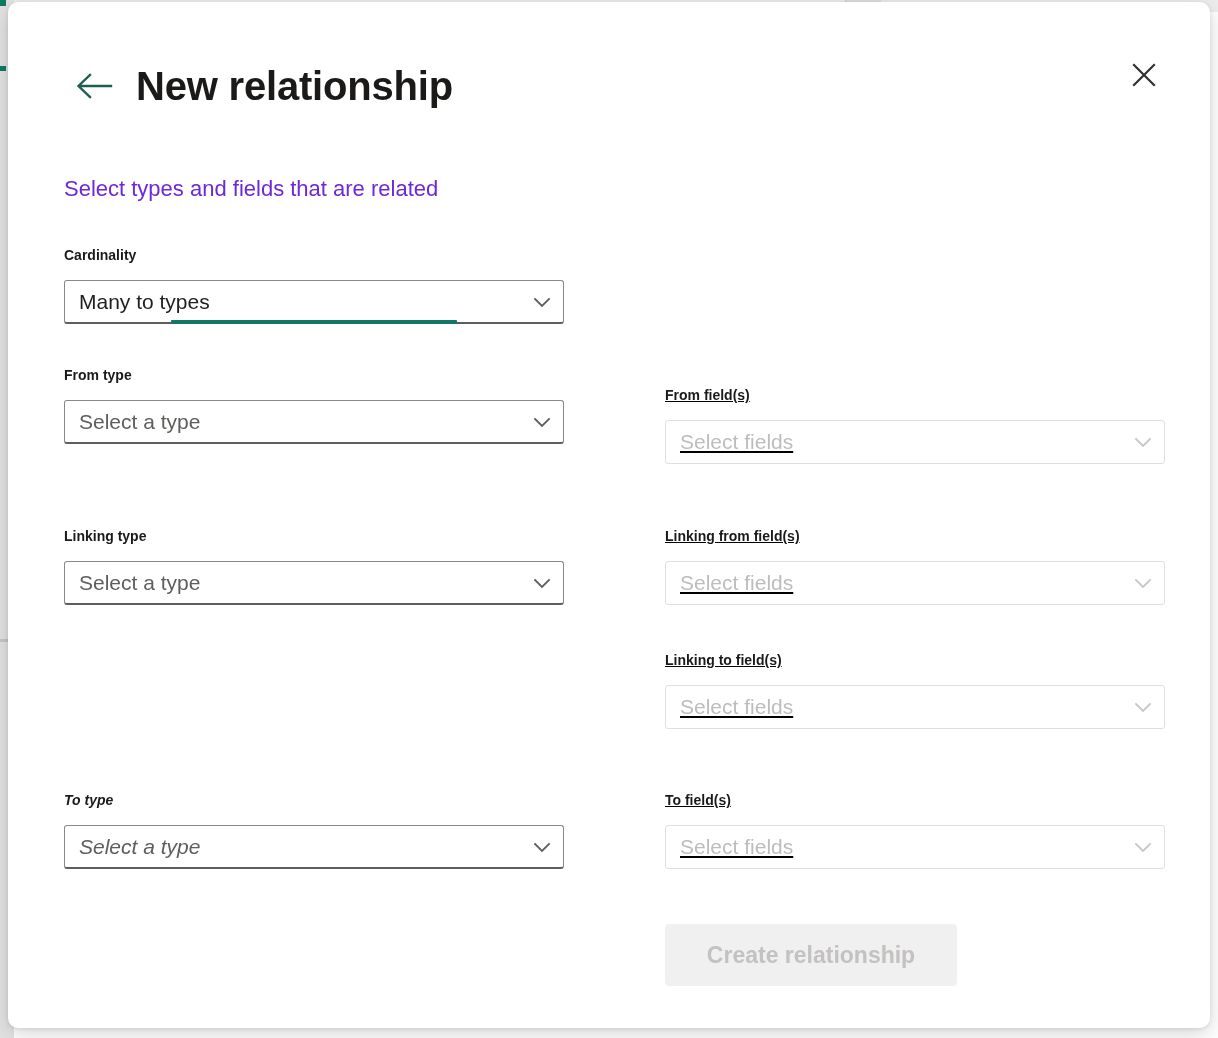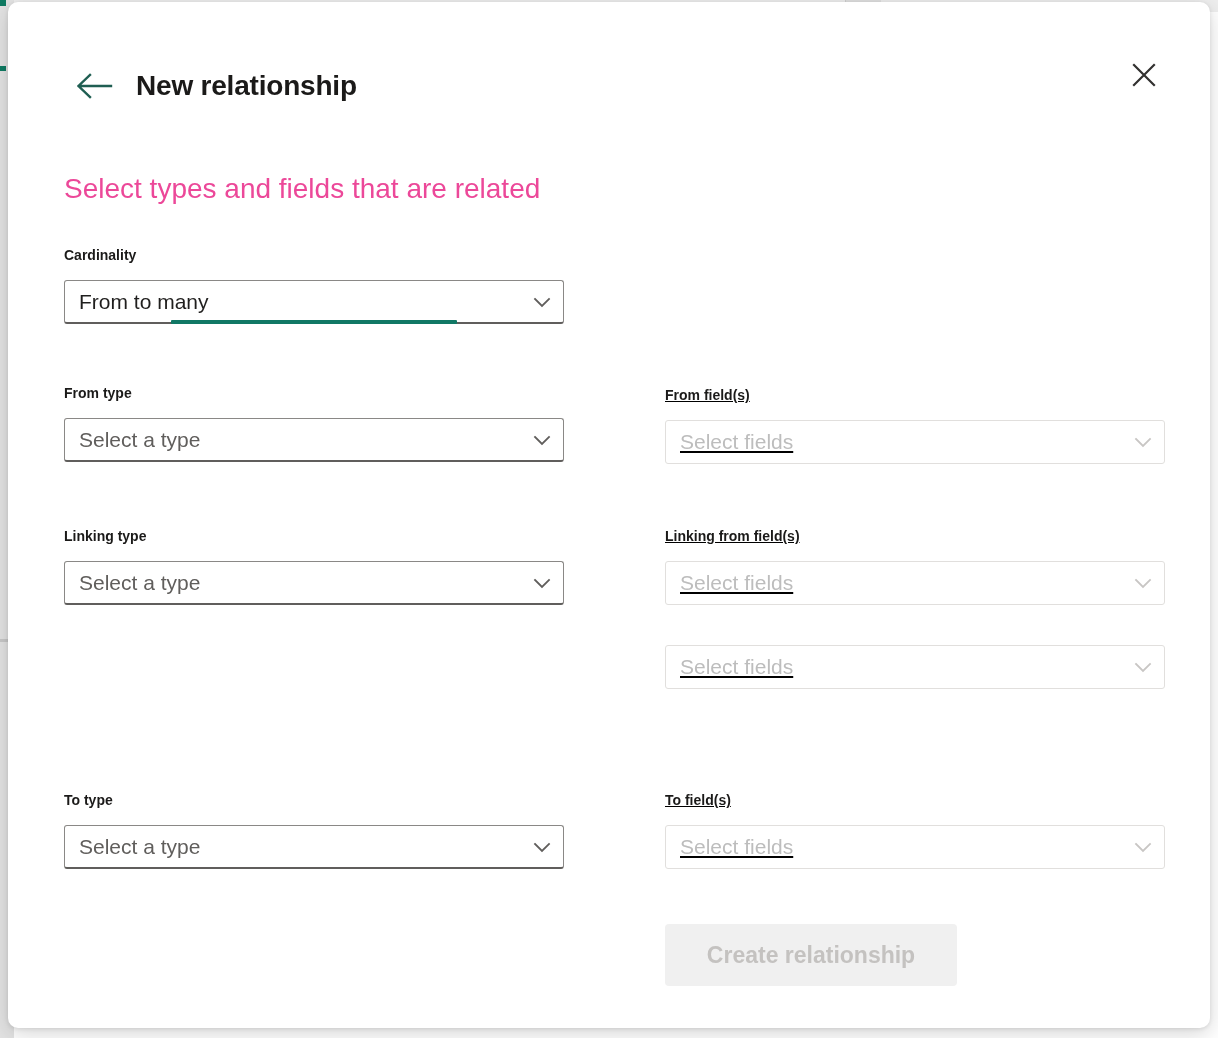--- a/index.html
+++ b/index.html
@@ -95,21 +95,21 @@
     display: flex;
     align-items: center;
     justify-content: center;
   }
   .back-btn svg { display: block; }
 
   .dlg-title {
     position: absolute;
     left: 128px;
     top: 58px;
-    font-size: 28px;
+    font-size: 40px;
     font-weight: bold;
     color: #1b1a19;
     letter-spacing: -0.2px;
     line-height: 52px;
     margin: 0;
   }
   .close-btn {
     position: absolute;
     right: 42px;
     top: 50px;
@@ -122,22 +122,22 @@
     display: flex;
     align-items: center;
     justify-content: center;
     border-radius: 4px;
   }
 
   .dlg-subtitle {
     position: absolute;
     left: 56px;
     top: 170px;
-    font-size: 28px;
-    color: #ec4899;
+    font-size: 22px;
+    color: #6d28d9;
     line-height: 34px;
   }
 
   
   .form-area {
     position: absolute;
     left: 0;
     top: 0;
     width: 100%;
     height: 100%;
@@ -281,31 +281,31 @@
     </button>
   </div>
 
   <div class="dlg-subtitle">Select types and fields that are related</div>
 
   <div class="form-area">
 
     <div class="field-group col-left" style="top:238px;">
       <label class="field-label">Cardinality</label>
       <div class="combo">
-        <span class="combo-text value">From to many</span>
+        <span class="combo-text value">Many to types</span>
         <span class="chev">
           <svg width="24" height="24" viewBox="0 0 24 24" fill="none" aria-hidden="true">
             <path d="M5 9 L12 16 L19 9" stroke="currentColor" stroke-width="1.8" stroke-linecap="square" stroke-linejoin="miter"></path>
           </svg>
         </span>
         <span class="focus-underline"></span>
       </div>
     </div>
 
-    <div class="field-group col-left" style="top:376px;">
+    <div class="field-group col-left" style="top:358px;">
       <label class="field-label">From type</label>
       <div class="combo">
         <span class="combo-text">Select a type</span>
         <span class="chev">
           <svg width="24" height="24" viewBox="0 0 24 24" fill="none" aria-hidden="true">
             <path d="M5 9 L12 16 L19 9" stroke="currentColor" stroke-width="1.8" stroke-linecap="square" stroke-linejoin="miter"></path>
           </svg>
         </span>
       </div>
     </div>
@@ -315,21 +315,21 @@
       <div class="combo">
         <span class="combo-text">Select a type</span>
         <span class="chev">
           <svg width="24" height="24" viewBox="0 0 24 24" fill="none" aria-hidden="true">
             <path d="M5 9 L12 16 L19 9" stroke="currentColor" stroke-width="1.8" stroke-linecap="square" stroke-linejoin="miter"></path>
           </svg>
         </span>
       </div>
     </div>
 
-    <div class="field-group col-left" style="top:783px;">
+    <div class="field-group col-left" style="top:783px;font-style:italic;">
       <label class="field-label">To type</label>
       <div class="combo">
         <span class="combo-text">Select a type</span>
         <span class="chev">
           <svg width="24" height="24" viewBox="0 0 24 24" fill="none" aria-hidden="true">
             <path d="M5 9 L12 16 L19 9" stroke="currentColor" stroke-width="1.8" stroke-linecap="square" stroke-linejoin="miter"></path>
           </svg>
         </span>
       </div>
     </div>
@@ -352,20 +352,21 @@
         <span class="combo-text">Select fields</span>
         <span class="chev">
           <svg width="24" height="24" viewBox="0 0 24 24" fill="none" aria-hidden="true">
             <path d="M5 9 L12 16 L19 9" stroke="currentColor" stroke-width="1.8" stroke-linecap="square" stroke-linejoin="miter"></path>
           </svg>
         </span>
       </div>
     </div>
 
     <div class="field-group col-right" style="top:643px;">
+      <label class="field-label">Linking to field(s)</label>
       <div class="combo disabled">
         <span class="combo-text">Select fields</span>
         <span class="chev">
           <svg width="24" height="24" viewBox="0 0 24 24" fill="none" aria-hidden="true">
             <path d="M5 9 L12 16 L19 9" stroke="currentColor" stroke-width="1.8" stroke-linecap="square" stroke-linejoin="miter"></path>
           </svg>
         </span>
       </div>
     </div>
 

